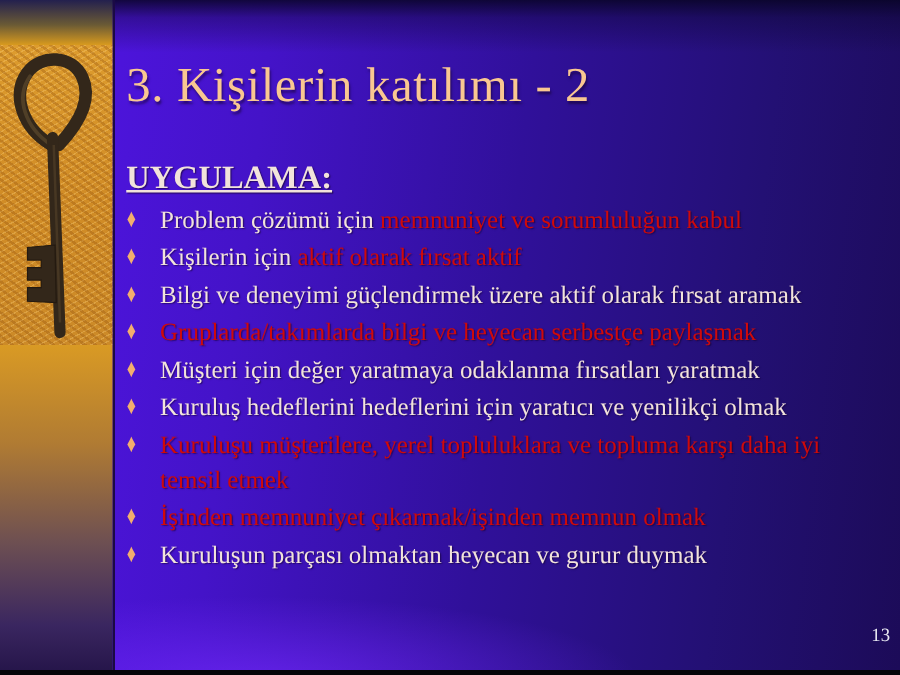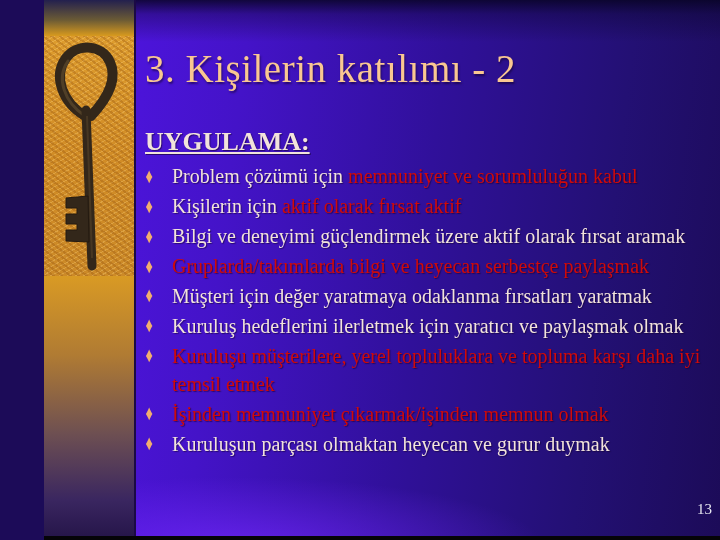--- a/index.html
+++ b/index.html
@@ -1,21 +1,21 @@
 <!DOCTYPE html>
 <html><head>
 <meta charset="utf-8">
 <style>
   html,body{margin:0;padding:0;}
   body{
     width:720px;height:540px;overflow:hidden;position:relative;
     font-family:"Liberation Serif", serif;
     background:#1c0b58;
   }
-  .slide{position:absolute;inset:0;margin-left:44px;}
+  .slide{position:absolute;inset:0;}
   
   .main-bg{
     position:absolute;inset:0;
     background:
       linear-gradient(180deg, rgba(8,4,36,.85) 0px, rgba(8,4,36,.35) 14px, rgba(8,4,36,0) 42px),
       radial-gradient(ellipse 430px 95px at 28% 101%, rgba(118,42,255,.65), rgba(118,42,255,0) 72%),
       linear-gradient(97deg, #5315ea 0%, #4413c8 28%, #30109a 55%, #231074 80%, #1c0b58 100%);
   }
   
   .photo-strip{
@@ -117,21 +117,21 @@
       <li>
         <span class="diamond"><b>♦</b></span>
         <span class="btext"><span class="em">Gruplarda/takımlarda bilgi ve heyecan serbestçe paylaşmak</span></span>
       </li>
       <li>
         <span class="diamond"><b>♦</b></span>
         <span class="btext"><span class="norm">Müşteri için değer yaratmaya odaklanma fırsatları yaratmak</span></span>
       </li>
       <li>
         <span class="diamond"><b>♦</b></span>
-        <span class="btext"><span class="norm">Kuruluş hedeflerini ilerletmek için yaratıcı ve paylaşmak olmak</span></span>
+        <span class="btext"><span class="norm">Kuruluş hedeflerini hedeflerini için yaratıcı ve yenilikçi olmak</span></span>
       </li>
       <li>
         <span class="diamond"><b>♦</b></span>
         <span class="btext"><span class="em">Kuruluşu müşterilere, yerel topluluklara ve topluma karşı daha iyi temsil etmek</span></span>
       </li>
       <li>
         <span class="diamond"><b>♦</b></span>
         <span class="btext"><span class="em">İşinden memnuniyet çıkarmak/işinden memnun olmak</span></span>
       </li>
       <li>

